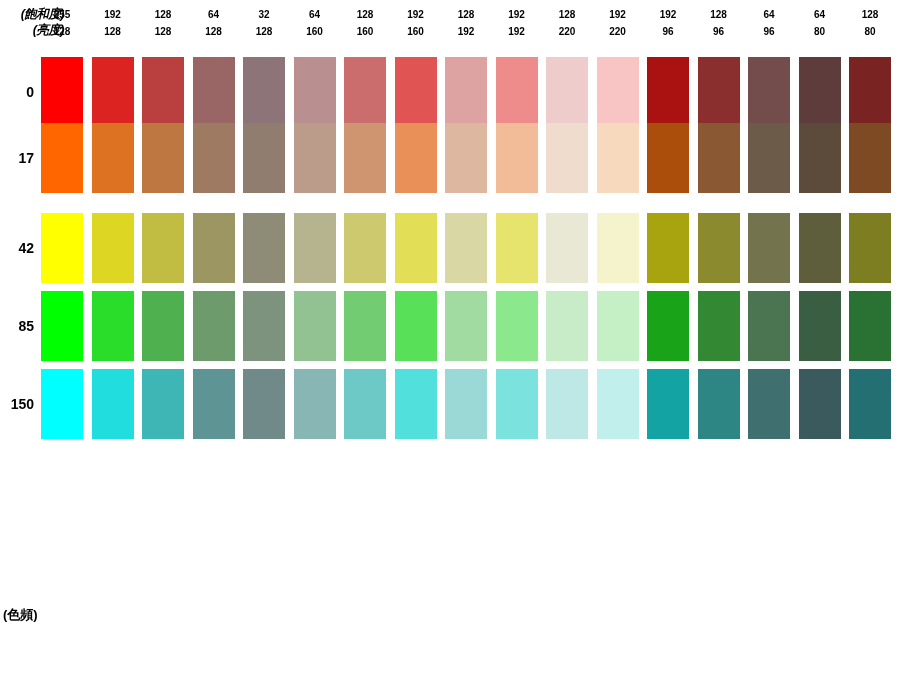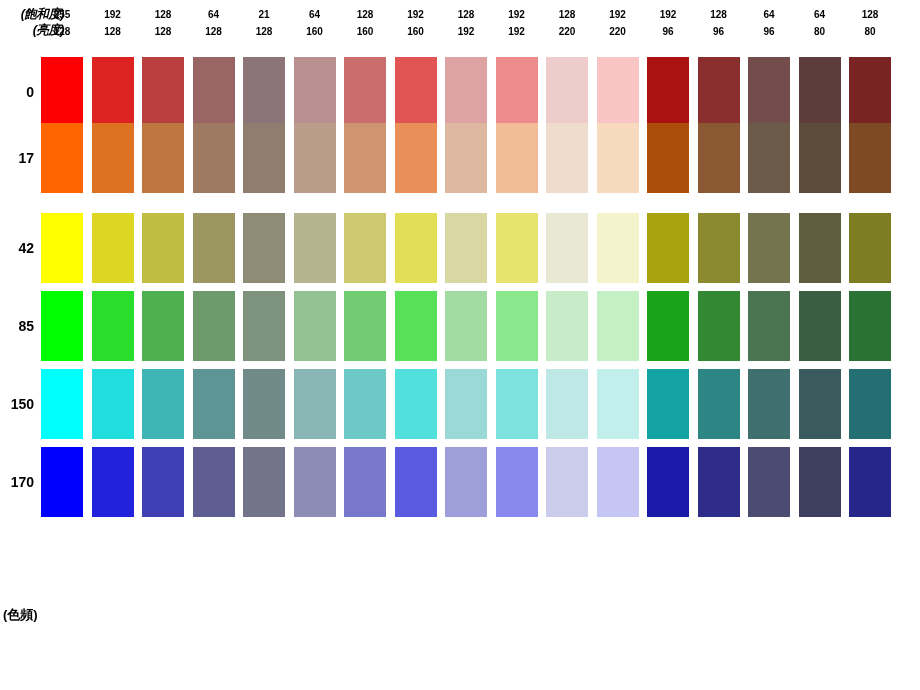--- a/index.html
+++ b/index.html
@@ -134,21 +134,21 @@
       </div>
       <div class="col-head" style="left: 142px;">
         <span class="sat">128</span>
         <span class="val">128</span>
       </div>
       <div class="col-head" style="left: 192.5px;">
         <span class="sat">64</span>
         <span class="val">128</span>
       </div>
       <div class="col-head" style="left: 243px;">
-        <span class="sat">21</span>
+        <span class="sat">32</span>
         <span class="val">128</span>
       </div>
       <div class="col-head" style="left: 293.5px;">
         <span class="sat">64</span>
         <span class="val">160</span>
       </div>
       <div class="col-head" style="left: 344px;">
         <span class="sat">128</span>
         <span class="val">160</span>
       </div>
@@ -288,38 +288,18 @@
         <div class="swatch" title="H=127 S=128 V=192 #9AD9D6" style="left: 445px; background: rgb(154, 217, 214);"></div>
         <div class="swatch" title="H=127 S=192 V=192 #7CE2DD" style="left: 495.5px; background: rgb(124, 226, 221);"></div>
         <div class="swatch" title="H=127 S=128 V=220 #BEE8E6" style="left: 546px; background: rgb(190, 232, 230);"></div>
         <div class="swatch" title="H=127 S=192 V=220 #C0EFEC" style="left: 596.5px; background: rgb(192, 239, 236);"></div>
         <div class="swatch" title="H=127 S=192 V=96 #13A3A2" style="left: 647px; background: rgb(19, 163, 162);"></div>
         <div class="swatch" title="H=127 S=128 V=96 #2D8683" style="left: 697.5px; background: rgb(45, 134, 131);"></div>
         <div class="swatch" title="H=127 S=64 V=96 #3F6F6F" style="left: 748px; background: rgb(63, 111, 111);"></div>
         <div class="swatch" title="H=127 S=64 V=80 #3B5A5E" style="left: 798.5px; background: rgb(59, 90, 94);"></div>
         <div class="swatch" title="H=127 S=128 V=80 #236F72" style="left: 849px; background: rgb(35, 111, 114);"></div>
       </div>
-      <div class="swatch-row" style="top: 395px;">
-        <div class="row-label">170</div>
-        <div class="swatch" title="H=170 S=255 V=128 #0000FF" style="left: 41px; background: rgb(0, 0, 255);"></div>
-        <div class="swatch" title="H=170 S=192 V=128 #2222DD" style="left: 91.5px; background: rgb(34, 34, 221);"></div>
-        <div class="swatch" title="H=170 S=128 V=128 #4040B4" style="left: 142px; background: rgb(64, 64, 180);"></div>
-        <div class="swatch" title="H=170 S=64 V=128 #5E5E92" style="left: 192.5px; background: rgb(94, 94, 146);"></div>
-        <div class="swatch" title="H=170 S=32 V=128 #73748A" style="left: 243px; background: rgb(115, 116, 138);"></div>
-        <div class="swatch" title="H=170 S=64 V=160 #8C8CB6" style="left: 293.5px; background: rgb(140, 140, 182);"></div>
-        <div class="swatch" title="H=170 S=128 V=160 #7777CC" style="left: 344px; background: rgb(119, 119, 204);"></div>
-        <div class="swatch" title="H=170 S=192 V=160 #5A5AE0" style="left: 394.5px; background: rgb(90, 90, 224);"></div>
-        <div class="swatch" title="H=170 S=128 V=192 #9E9EDA" style="left: 445px; background: rgb(158, 158, 218);"></div>
-        <div class="swatch" title="H=170 S=192 V=192 #8888EE" style="left: 495.5px; background: rgb(136, 136, 238);"></div>
-        <div class="swatch" title="H=170 S=128 V=220 #CBCBEC" style="left: 546px; background: rgb(203, 203, 236);"></div>
-        <div class="swatch" title="H=170 S=192 V=220 #C6C6F5" style="left: 596.5px; background: rgb(198, 198, 245);"></div>
-        <div class="swatch" title="H=170 S=192 V=96 #1A1AA8" style="left: 647px; background: rgb(26, 26, 168);"></div>
-        <div class="swatch" title="H=170 S=128 V=96 #2E2E8A" style="left: 697.5px; background: rgb(46, 46, 138);"></div>
-        <div class="swatch" title="H=170 S=64 V=96 #4C4C73" style="left: 748px; background: rgb(76, 76, 115);"></div>
-        <div class="swatch" title="H=170 S=64 V=80 #3E3E60" style="left: 798.5px; background: rgb(62, 62, 96);"></div>
-        <div class="swatch" title="H=170 S=128 V=80 #26268A" style="left: 849px; background: rgb(38, 38, 138);"></div>
-      </div>
     </div>
 
   <div class="hue-axis-caption">(色頻)</div>
 
 
 </div>
 
 </body></html>

